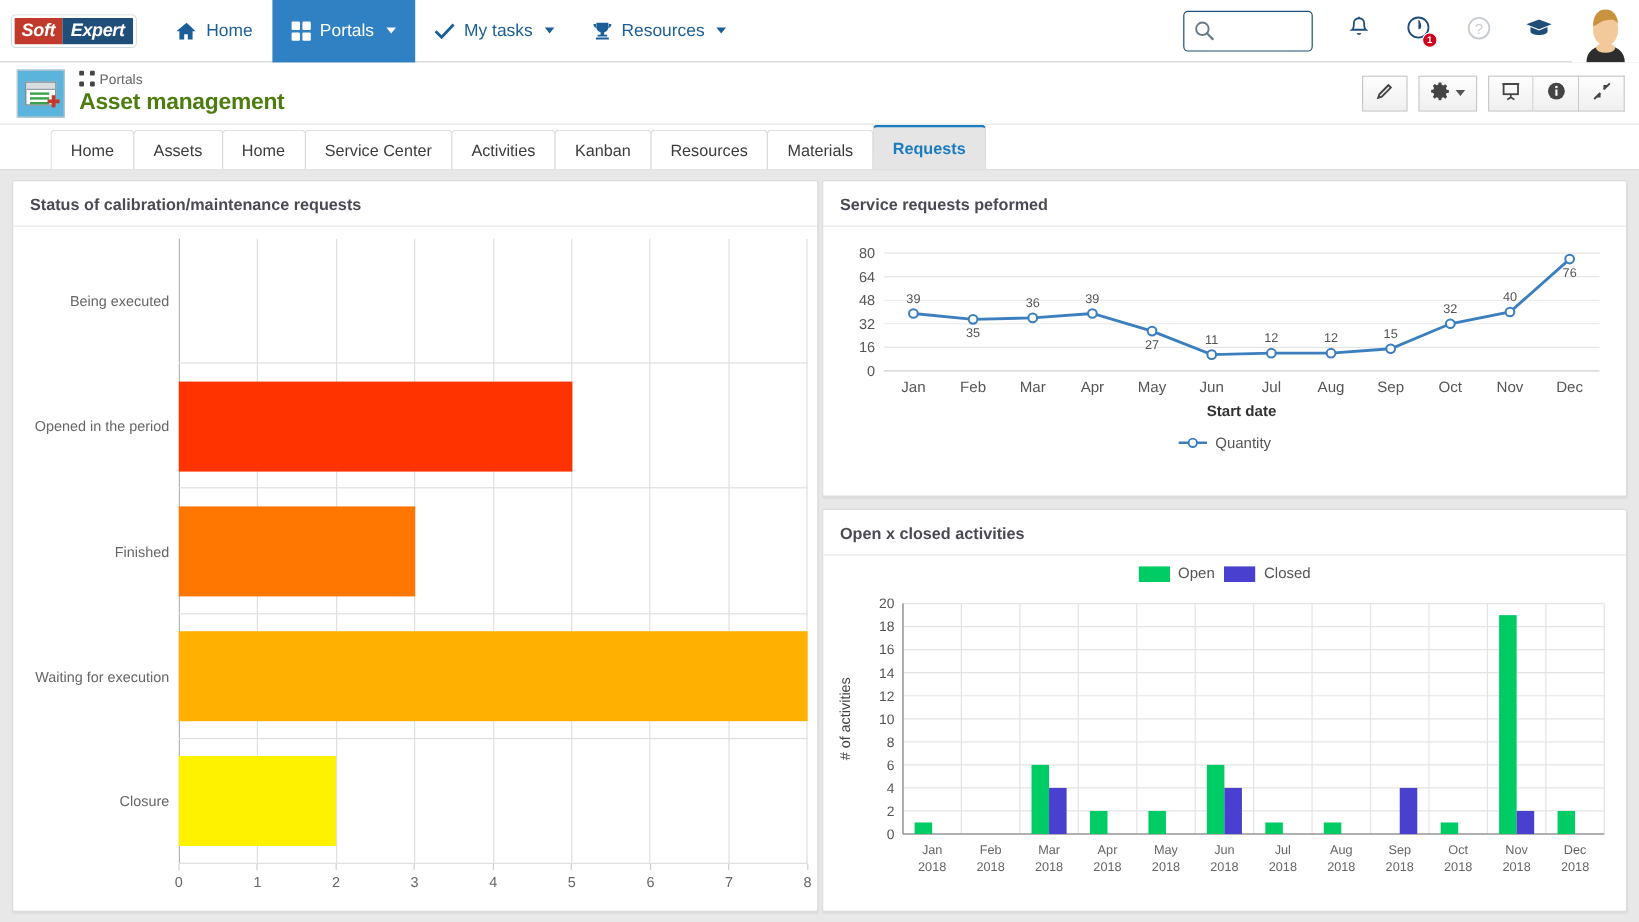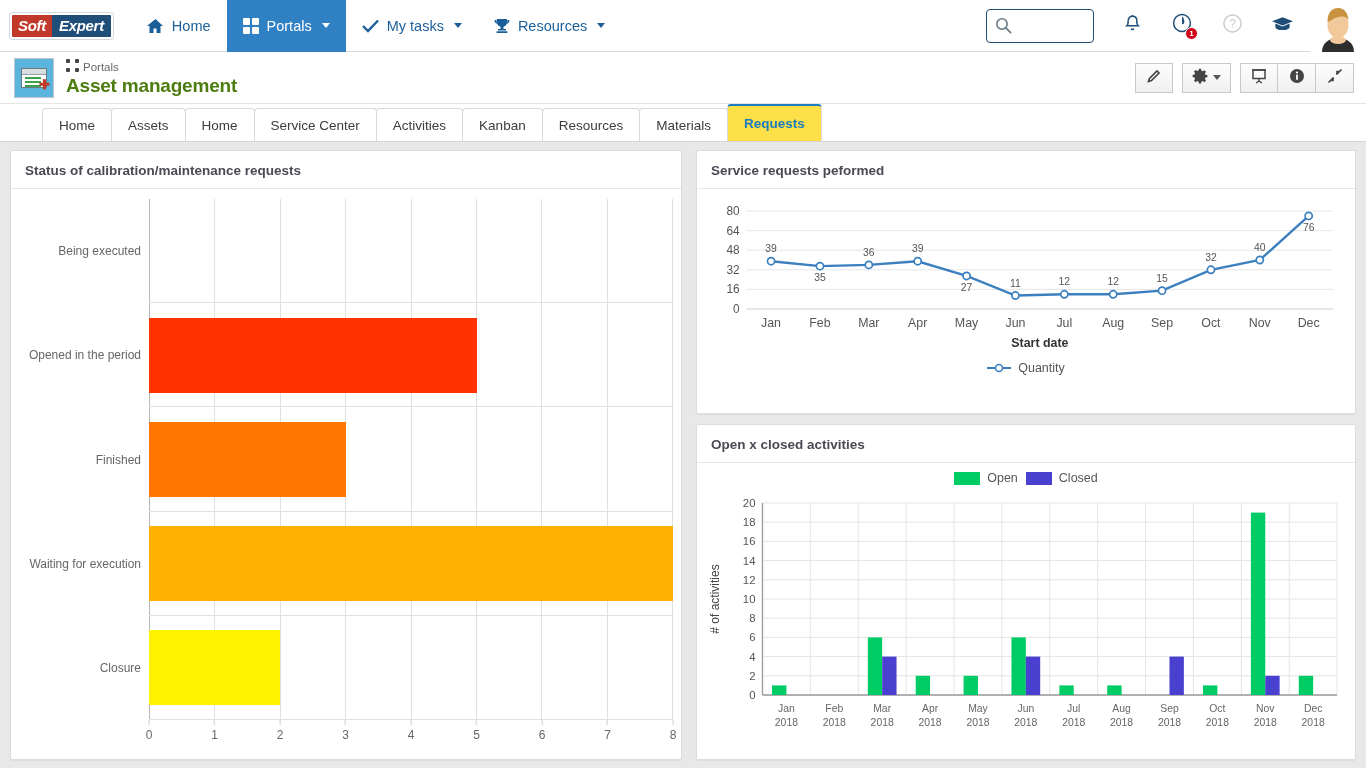--- a/index.html
+++ b/index.html
@@ -156,27 +156,27 @@
     display: flex; align-items: center;
     font-size: 13.5px; color: #3c3c3c;
     border: 1px solid #d9d9d9; border-bottom: none;
     background: #fff; margin-right: -1px;
     border-radius: 4px 4px 0 0; cursor: pointer;
     white-space: nowrap;
   }
   .tab.active {
     color: #1b7bbf; font-weight: bold;
     border-top: 2px solid #1b7bbf;
-    background: #fde047; height: 37px;
+    background: #e5e5e5; height: 37px;
     position: relative; z-index: 3;
   }
 
   
   .dash {
-    display: flex; gap: 14px;
+    display: flex; gap: 3px;
     padding: 8px 10px; height: calc(768px - 52px - 52px - 38px);
   }
   .col-left { width: 672px; flex: none; display: flex; }
   .col-right { flex: 1; display: flex; flex-direction: column; gap: 10px; }
   .panel {
     background: #fff; border: 1px solid #dcdcdc;
     border-radius: 2px; box-shadow: 0 1px 1px rgba(0,0,0,.05);
     display: flex; flex-direction: column; overflow: hidden;
   }
   .panel-title {

